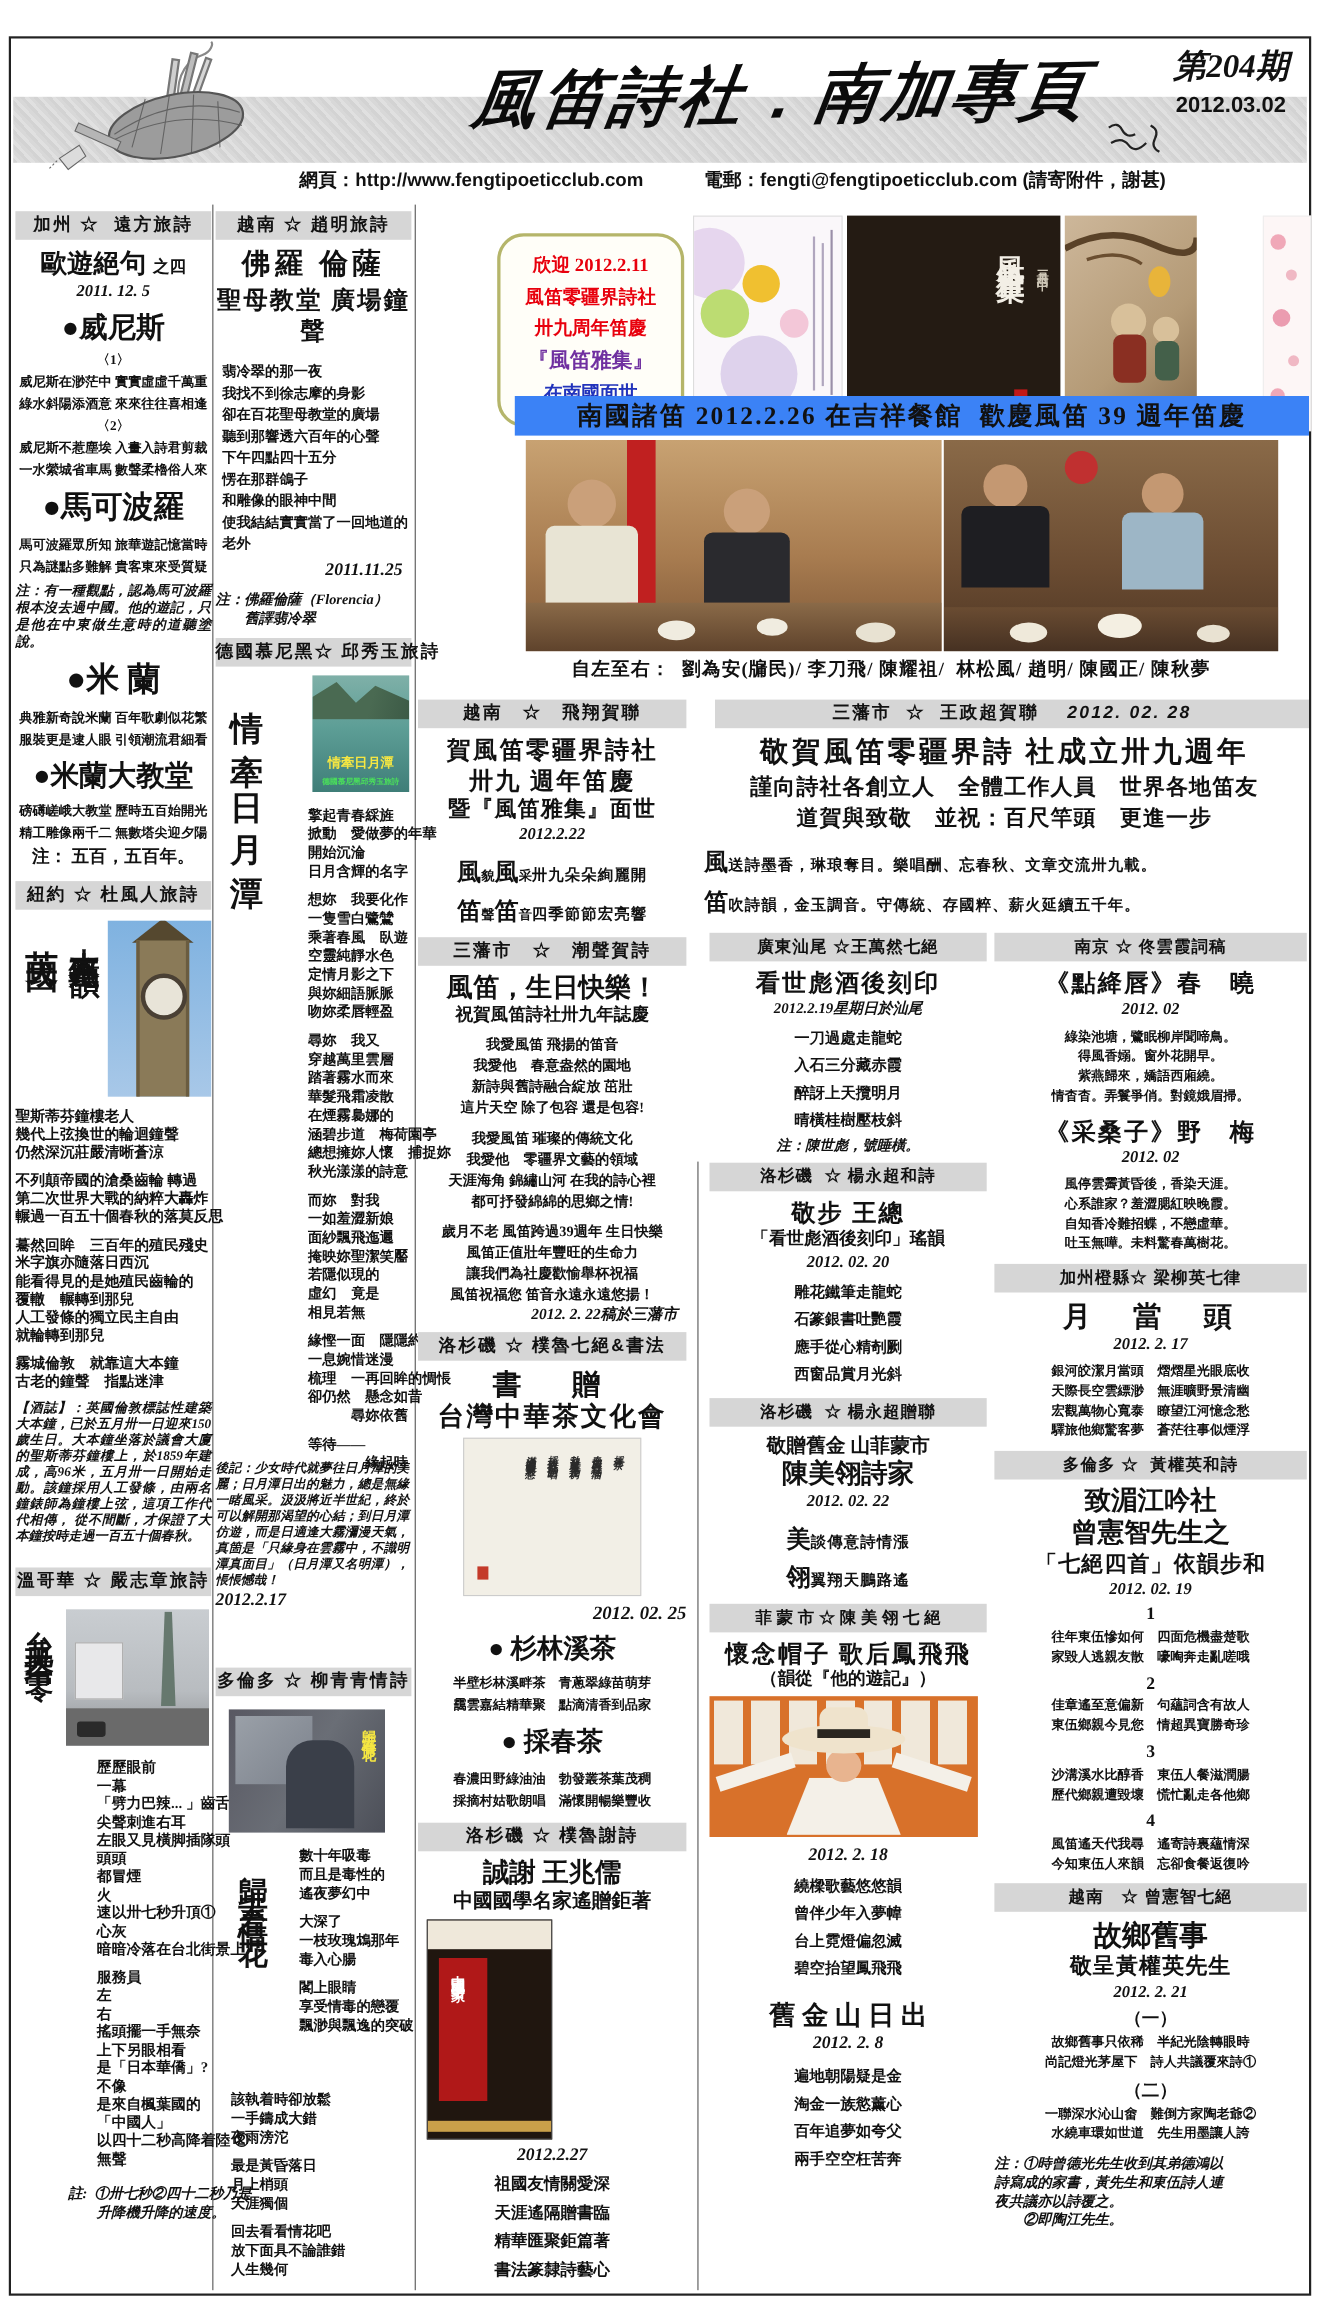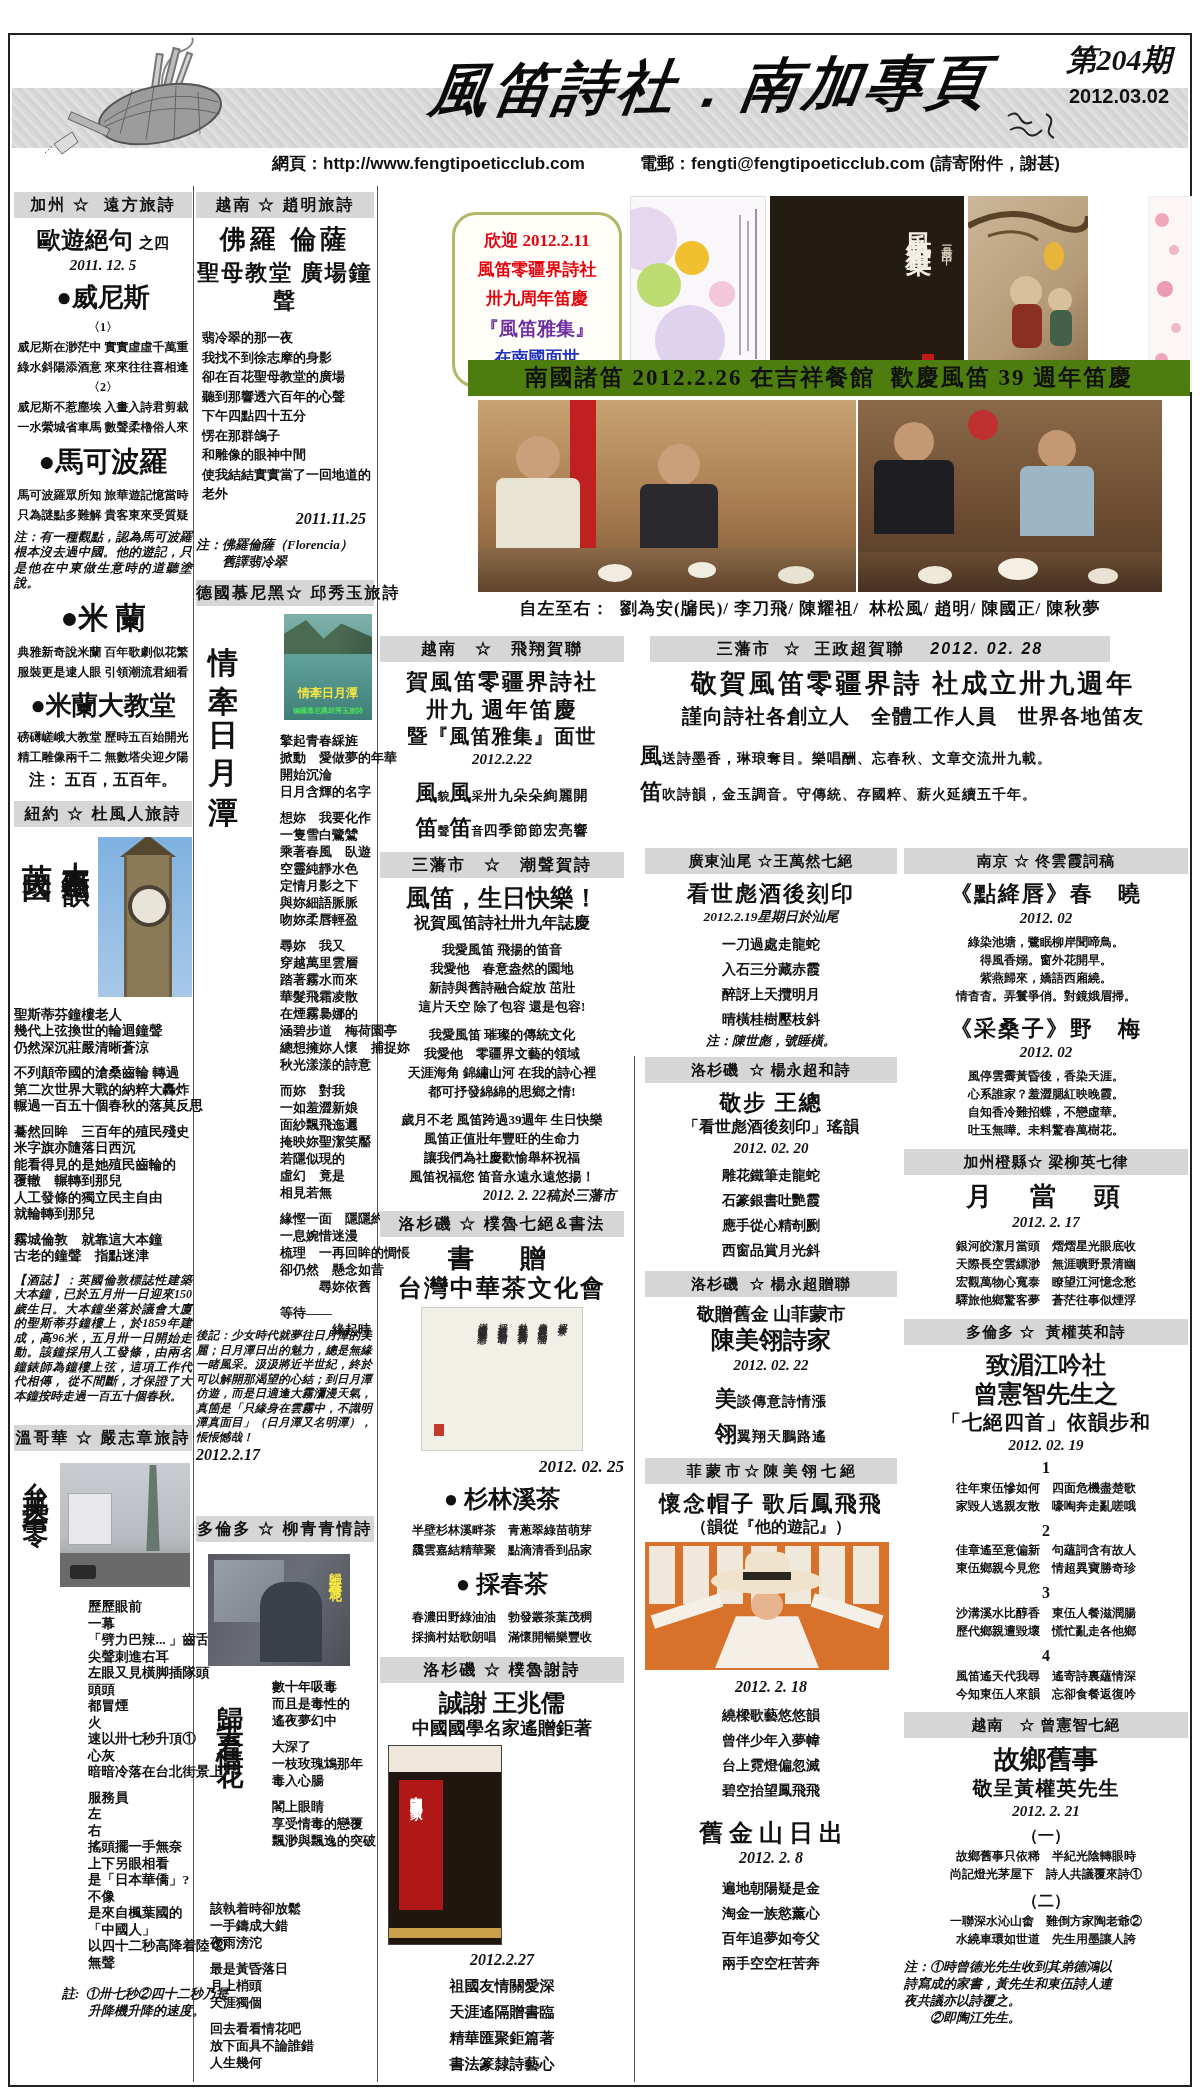--- a/index.html
+++ b/index.html
@@ -64,21 +64,21 @@
   .cov{position:absolute;top:0;height:194px;overflow:hidden;}
   #cov1{left:0;width:134px;background:#faf7fa;border:1px solid #ddd;}
   .circ{position:absolute;border-radius:50%;}
   #cov2{left:140px;width:194px;background:#241b13;}
   #cov2 .vt{position:absolute;right:28px;top:16px;color:#f3efe6;font-size:26px;letter-spacing:6px;}
   #cov2 .vs{position:absolute;right:10px;top:40px;color:#cfc8b8;font-size:11px;letter-spacing:3px;}
   #cov2 .seal{position:absolute;right:30px;bottom:24px;width:12px;height:12px;background:#c01818;}
   #cov3{left:338px;width:120px;background:linear-gradient(135deg,#cdb79a,#b49a76 60%,#8a6f4e);}
   #cov4{left:518px;width:42px;background:#fdf6f6;border:1px solid #eee;}
   
-  #headline{position:absolute;left:468px;top:360px;width:722px;height:36px;background:#4d7c0f;
+  #headline{position:absolute;left:468px;top:360px;width:722px;height:36px;background:#3b82f6;
     font:bold 23px/36px "Liberation Serif",serif;text-align:center;letter-spacing:2px;white-space:pre;}
   #banq1{position:absolute;left:478px;top:400px;width:378px;height:192px;
     background:linear-gradient(180deg,#c8a272 0%,#a87c50 55%,#7c5636 100%);overflow:hidden;}
   #banq2{position:absolute;left:858px;top:400px;width:304px;height:192px;
     background:linear-gradient(180deg,#8a6a48 0%,#6b4c32 60%,#4f3724 100%);overflow:hidden;}
   .head{position:absolute;border-radius:50%;background:#caa07a;}
   .shirt{position:absolute;border-radius:8px 8px 0 0;}
   .banner{position:absolute;background:#c02020;}
   #caption{position:absolute;left:430px;top:598px;width:760px;font:bold 17px/1.3 "Liberation Serif",serif;
     text-align:center;letter-spacing:1px;white-space:pre;}
@@ -529,23 +529,24 @@
     <div class="datec" style="font-size:16px;">2012.2.27</div>
     <div class="pl15" style="margin-top:2px;">
         <div>祖國友情關愛深</div>
         <div>天涯遙隔贈書臨</div>
         <div>精華匯聚鉅篇著</div>
         <div>書法篆隸詩藝心</div>
       </div>
   </div>
 
   <div id="colB">
-    <div class="bar" style="width:460px;margin-left:14px;"><span>三藩市  ☆  王政超賀聯</span>    <span style="font-style:italic;">2012. 02. 28</span></div>
+    <div class="bar" style="width:540px;margin-left:14px;"><span>三藩市  ☆  王政超賀聯</span>    <span style="font-style:italic;">2012. 02. 28</span></div>
     <div class="t26" style="letter-spacing:3px;">敬賀風笛零疆界詩 社成立卅九週年</div>
     <div class="t20" style="margin-top:4px;">謹向詩社各創立人　全體工作人員　世界各地笛友</div>
+    <div class="t20" style="margin-top:2px;">道賀與致敬　並祝：百尺竿頭　更進一步</div>
     <div class="coup coupl" style="margin-top:12px;"><span class="bigc">風</span><span class="mdc">送詩墨香，琳琅奪目。樂唱酬、忘春秋、文章交流卅九載。</span></div>
     <div class="coup coupl" style="margin-top:6px;"><span class="bigc">笛</span><span class="mdc">吹詩韻，金玉調音。守傳統、存國粹、薪火延續五千年。</span></div>
   </div>
 
   <div id="col4">
     <div class="bar sm">廣東汕尾 ☆王萬然七絕</div>
     <div class="t22">看世彪酒後刻印</div>
     <div class="datec" style="font-size:13.5px;">2012.2.19星期日於汕尾</div>
     <div class="pl14" style="margin-top:6px;">
         <div>一刀過處走龍蛇</div>

